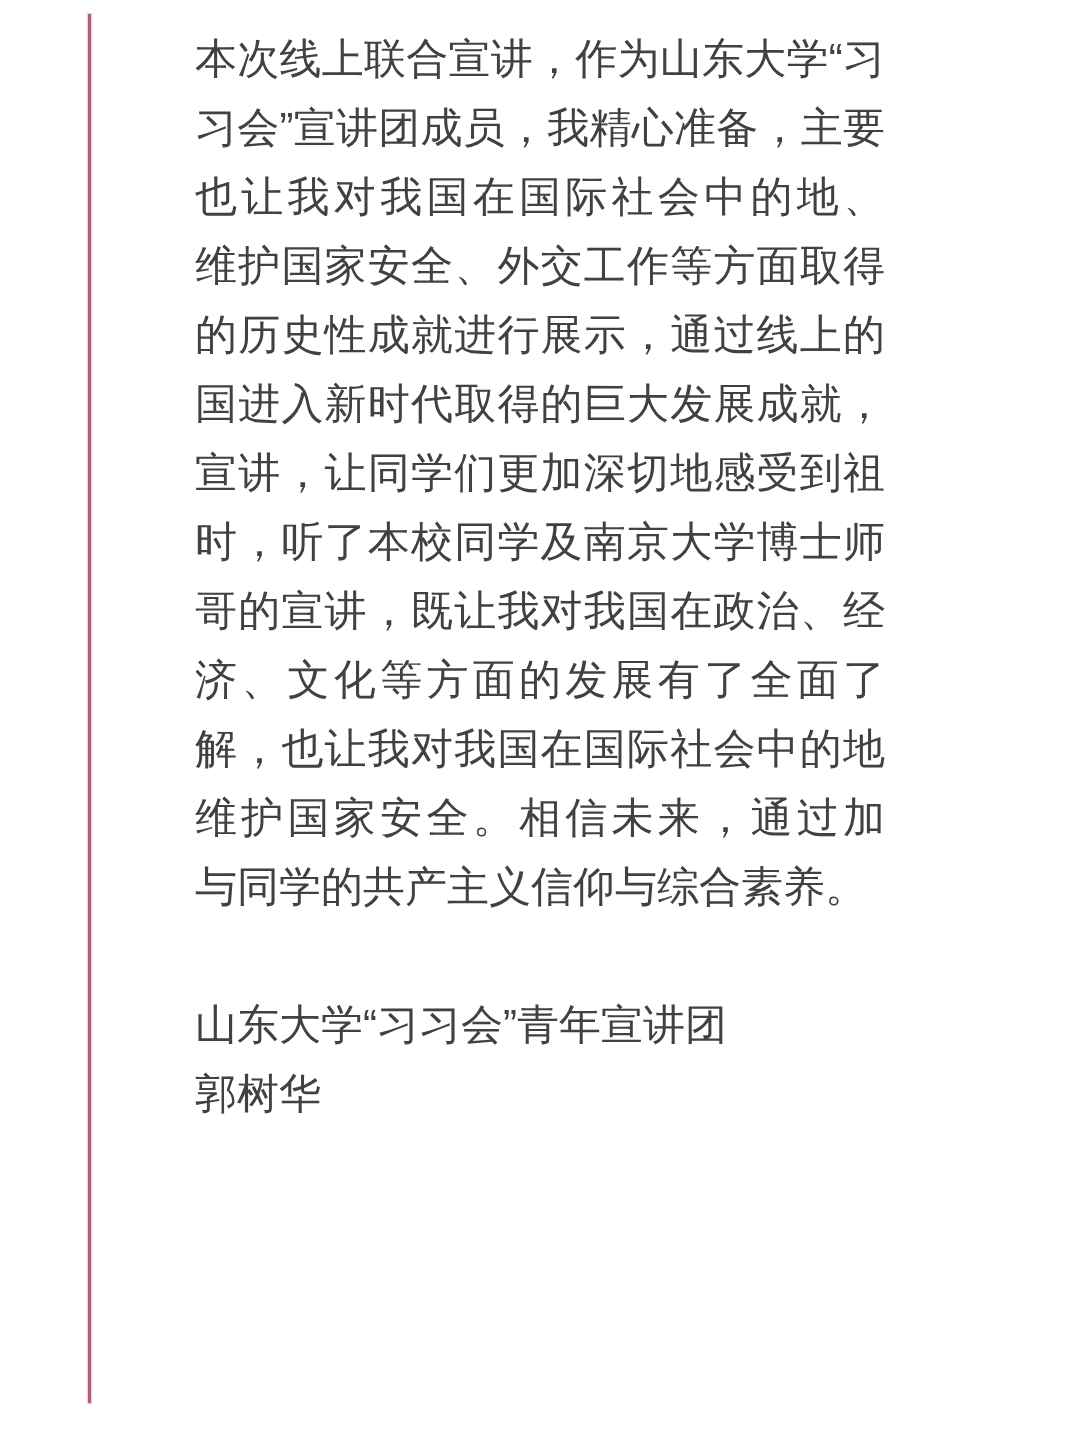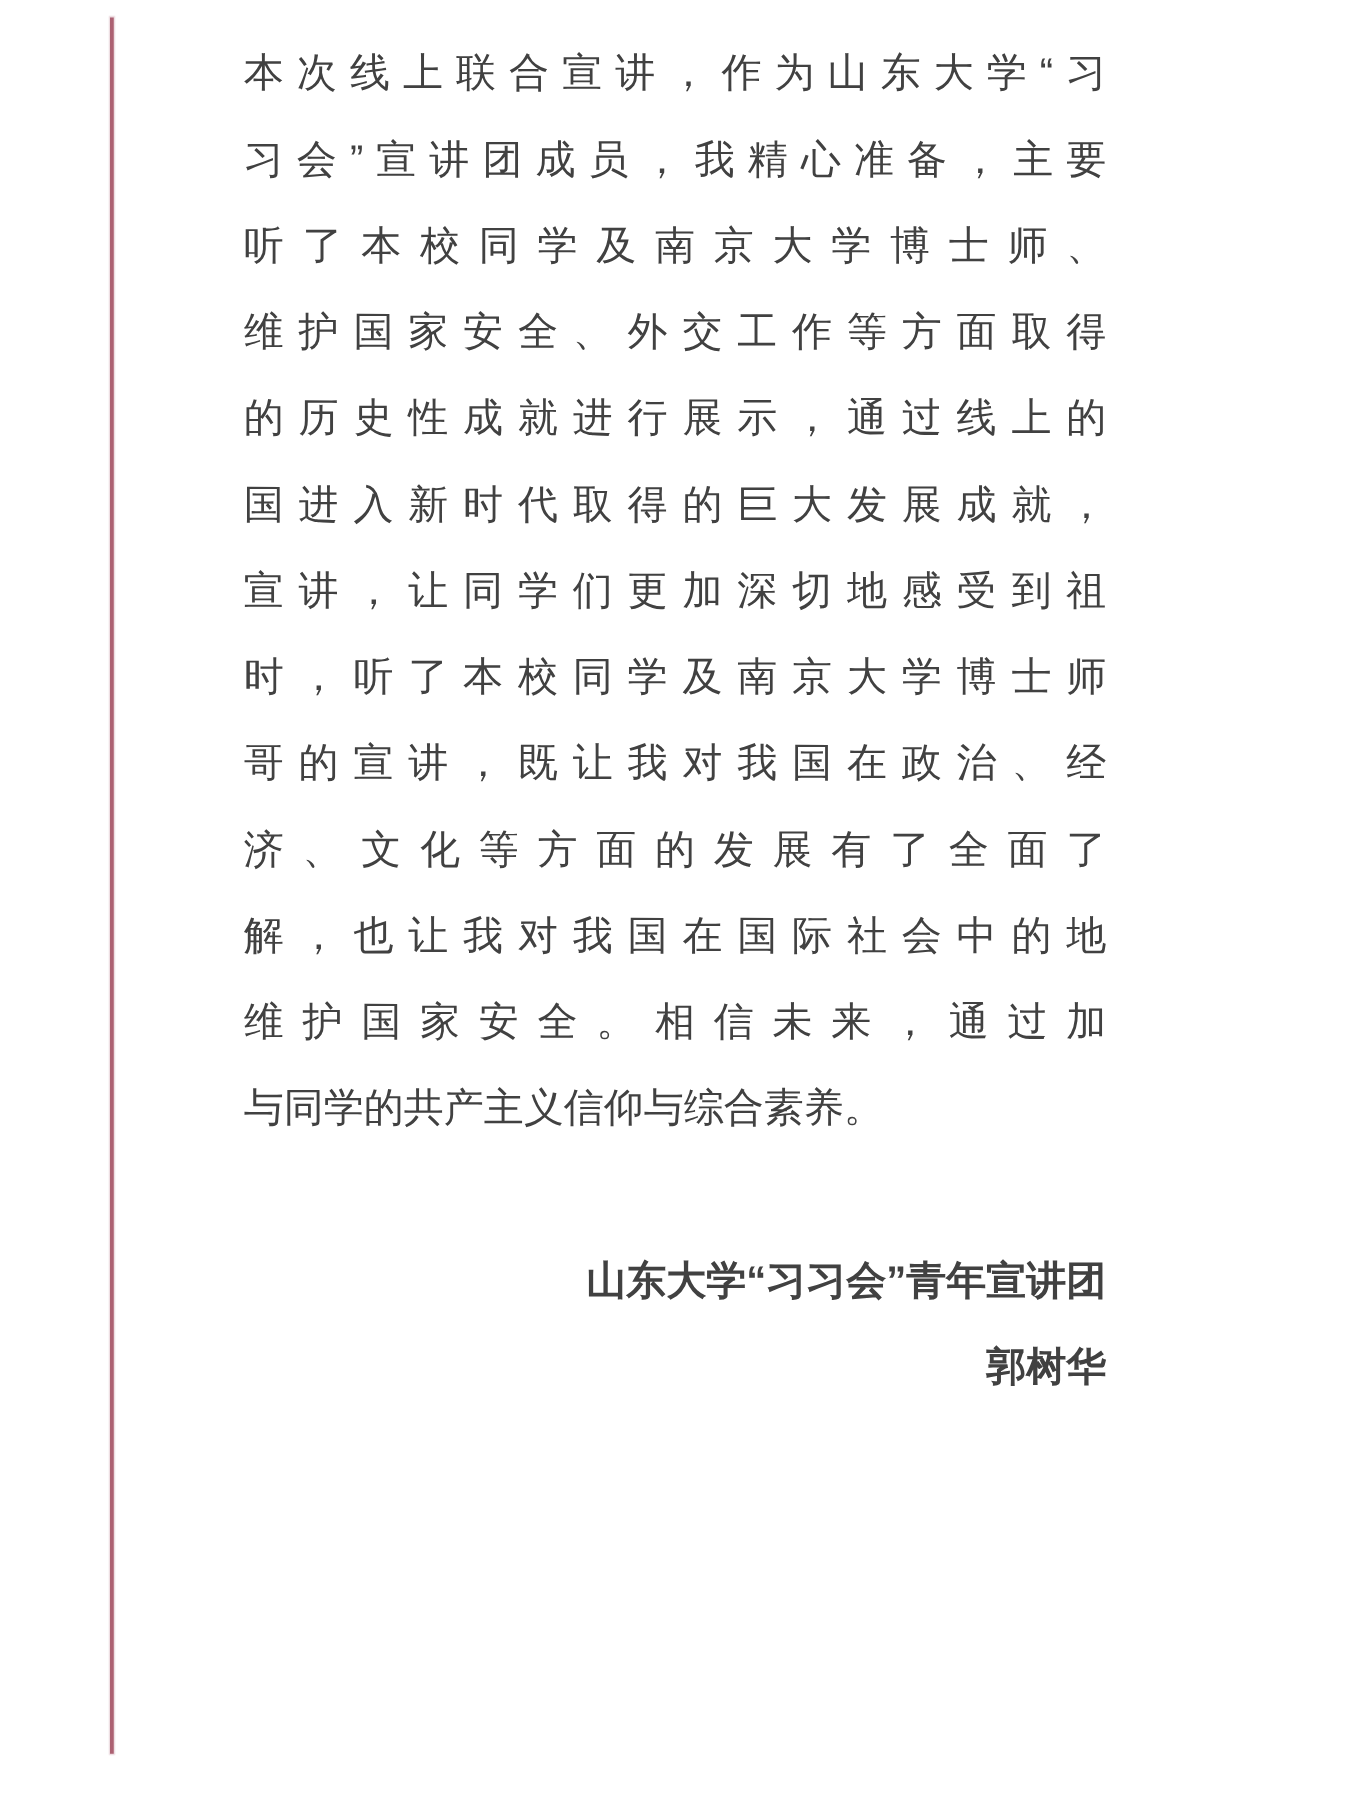--- a/index.html
+++ b/index.html
@@ -29,56 +29,54 @@
     height: 1389px;
     background: var(--accent);
     box-shadow: 0 0 1px 1px rgba(172, 97, 114, 0.25);
   }
   .article {
     position: absolute;
     left: 195px;
     top: 24px;
     width: 690px;
     color: var(--text);
-    font-size: 32px;
+    font-size: 42px;
     line-height: 69px;
     letter-spacing: 0px;
   }
   .body-line {
     height: 69px;
     overflow: hidden;
     text-align: justify;
     text-align-last: justify;
     white-space: nowrap;
   }
   .body-line.no-just {
     text-align: left;
     text-align-last: left;
   }
   .spacer-line {
     height: 69px;
   }
   .sig-line {
     height: 69px;
-    text-align: right;
     white-space: nowrap;
-    font-weight: bold;
   }
 </style>
 </head>
 <body>
 
 <div class="page">
 
   <div class="accent-line"></div>
 
   <div class="article">
     <div class="body-line">本次线上联合宣讲，作为山东大学“习</div>
     <div class="body-line">习会”宣讲团成员，我精心准备，主要</div>
-    <div class="body-line">听了本校同学及南京大学博士师、</div>
+    <div class="body-line">也让我对我国在国际社会中的地、</div>
     <div class="body-line">维护国家安全、外交工作等方面取得</div>
     <div class="body-line">的历史性成就进行展示，通过线上的</div>
     <div class="body-line">国进入新时代取得的巨大发展成就，</div>
     <div class="body-line">宣讲，让同学们更加深切地感受到祖</div>
     <div class="body-line">时，听了本校同学及南京大学博士师</div>
     <div class="body-line">哥的宣讲，既让我对我国在政治、经</div>
     <div class="body-line">济、文化等方面的发展有了全面了</div>
     <div class="body-line">解，也让我对我国在国际社会中的地</div>
     <div class="body-line">维护国家安全。相信未来，通过加</div>
     <div class="body-line no-just">与同学的共产主义信仰与综合素养。</div>

